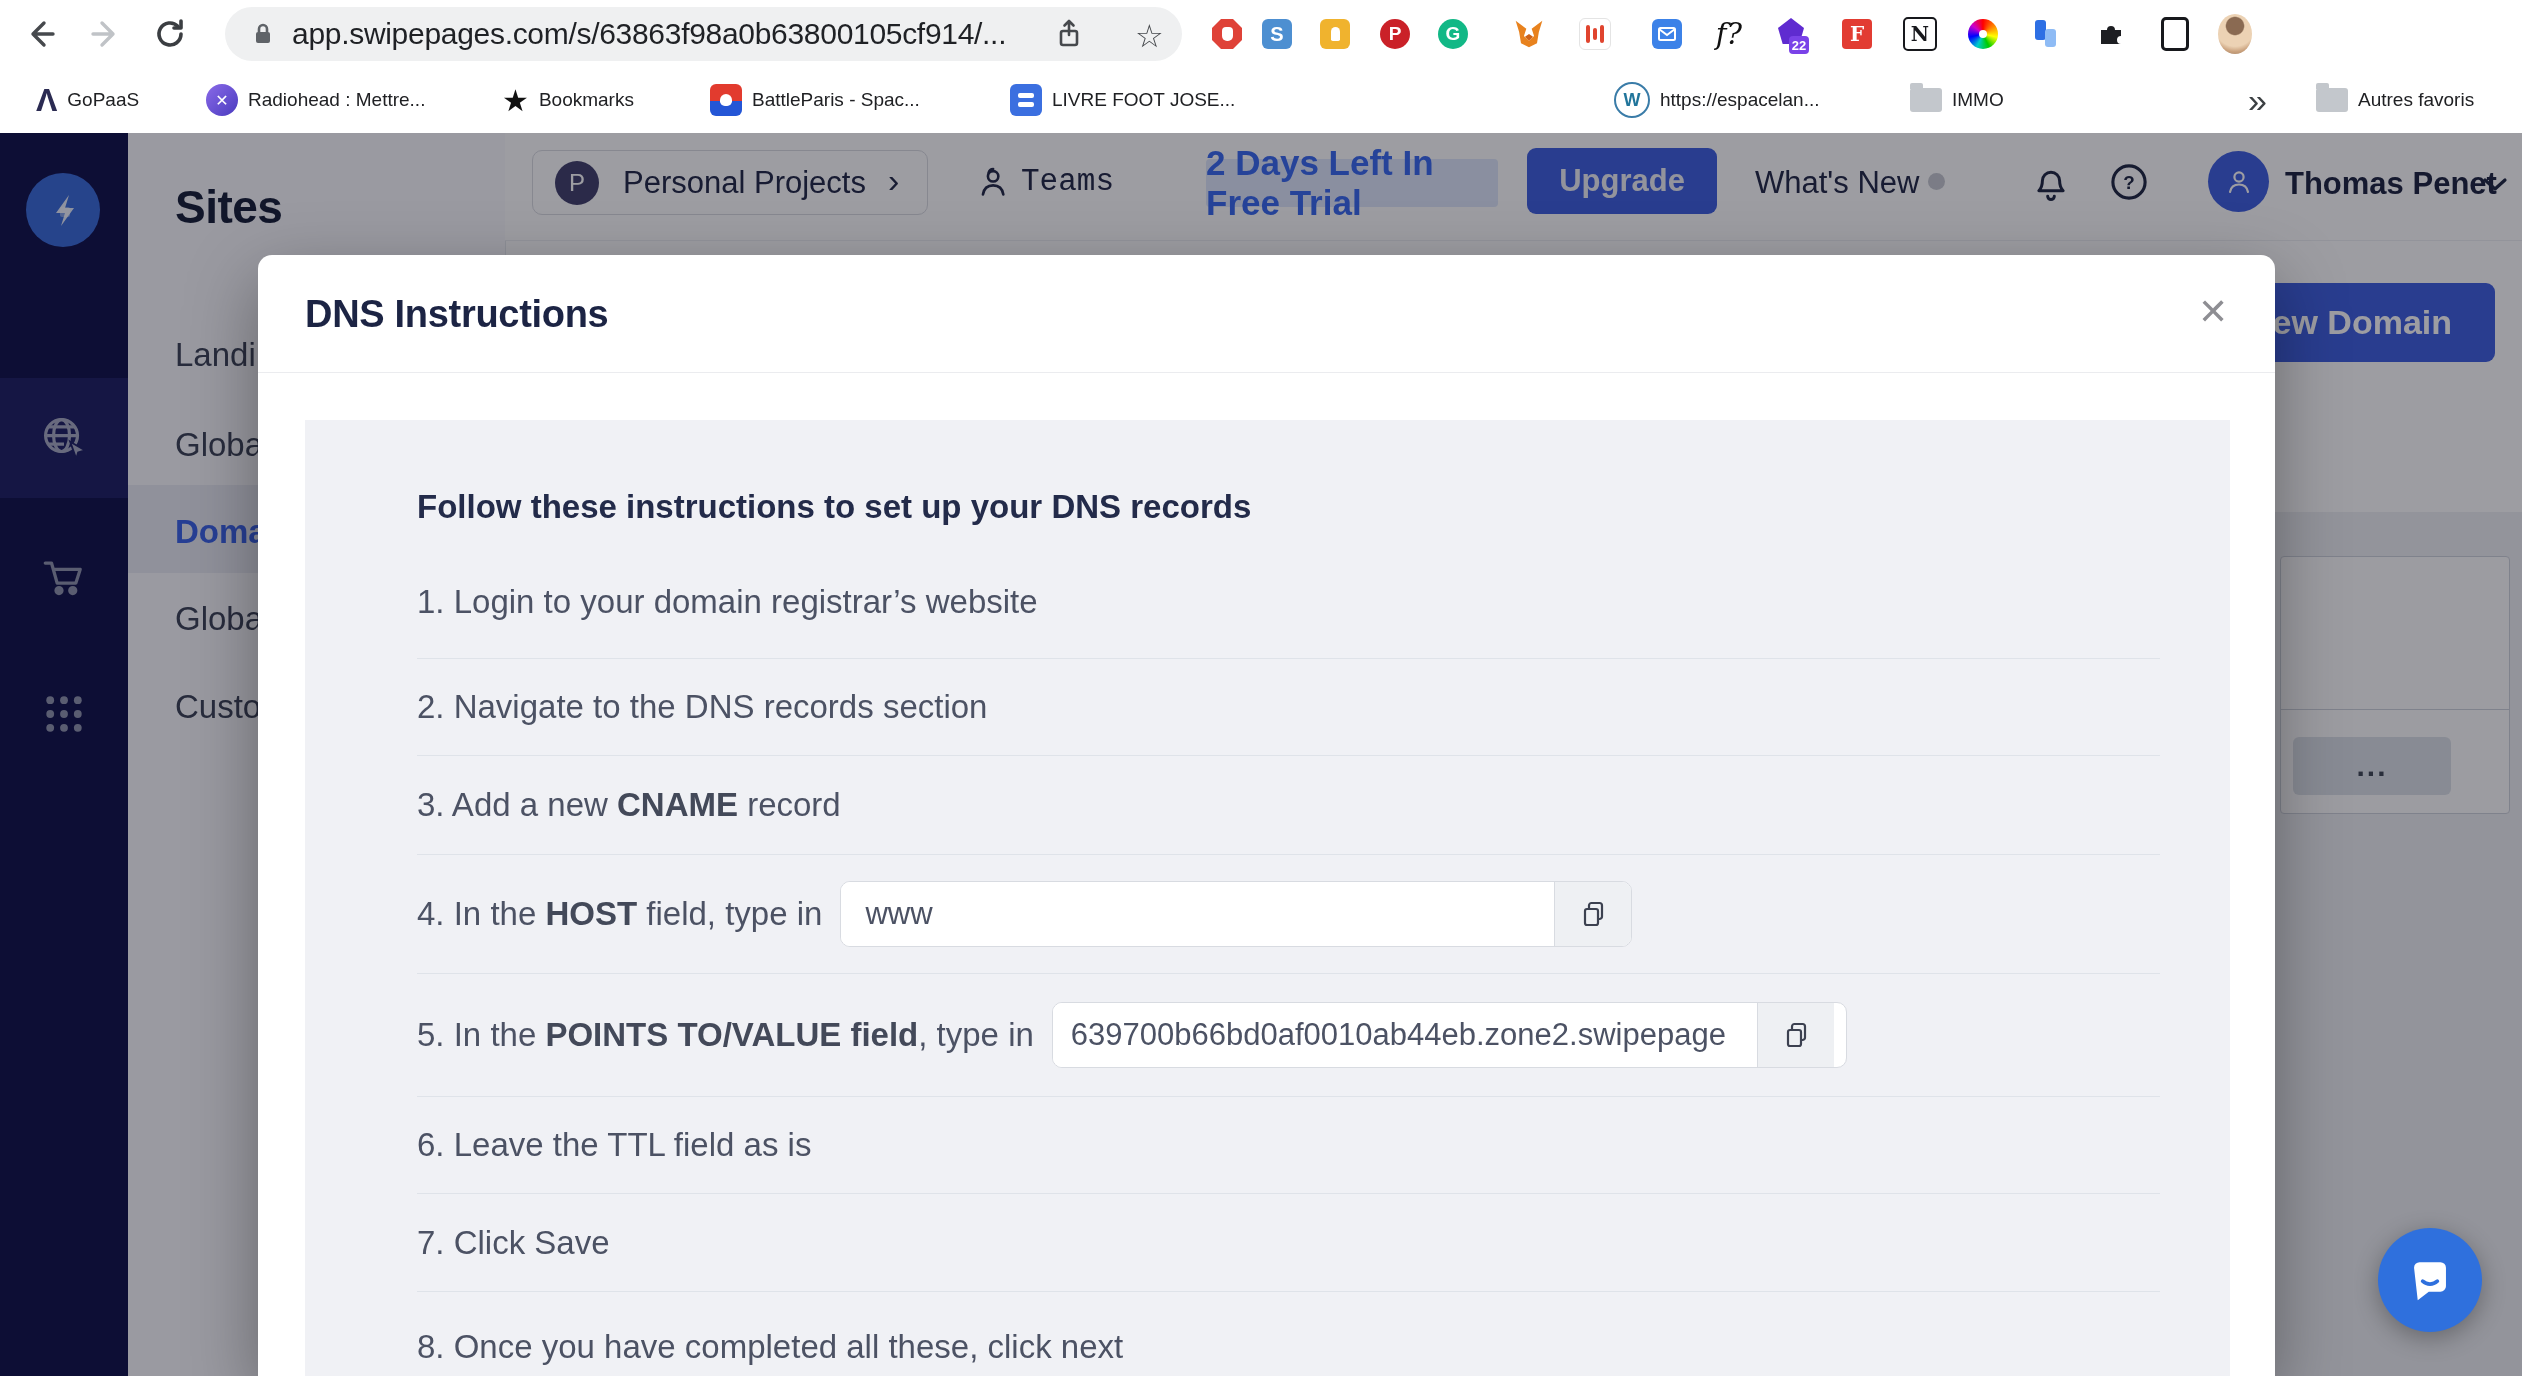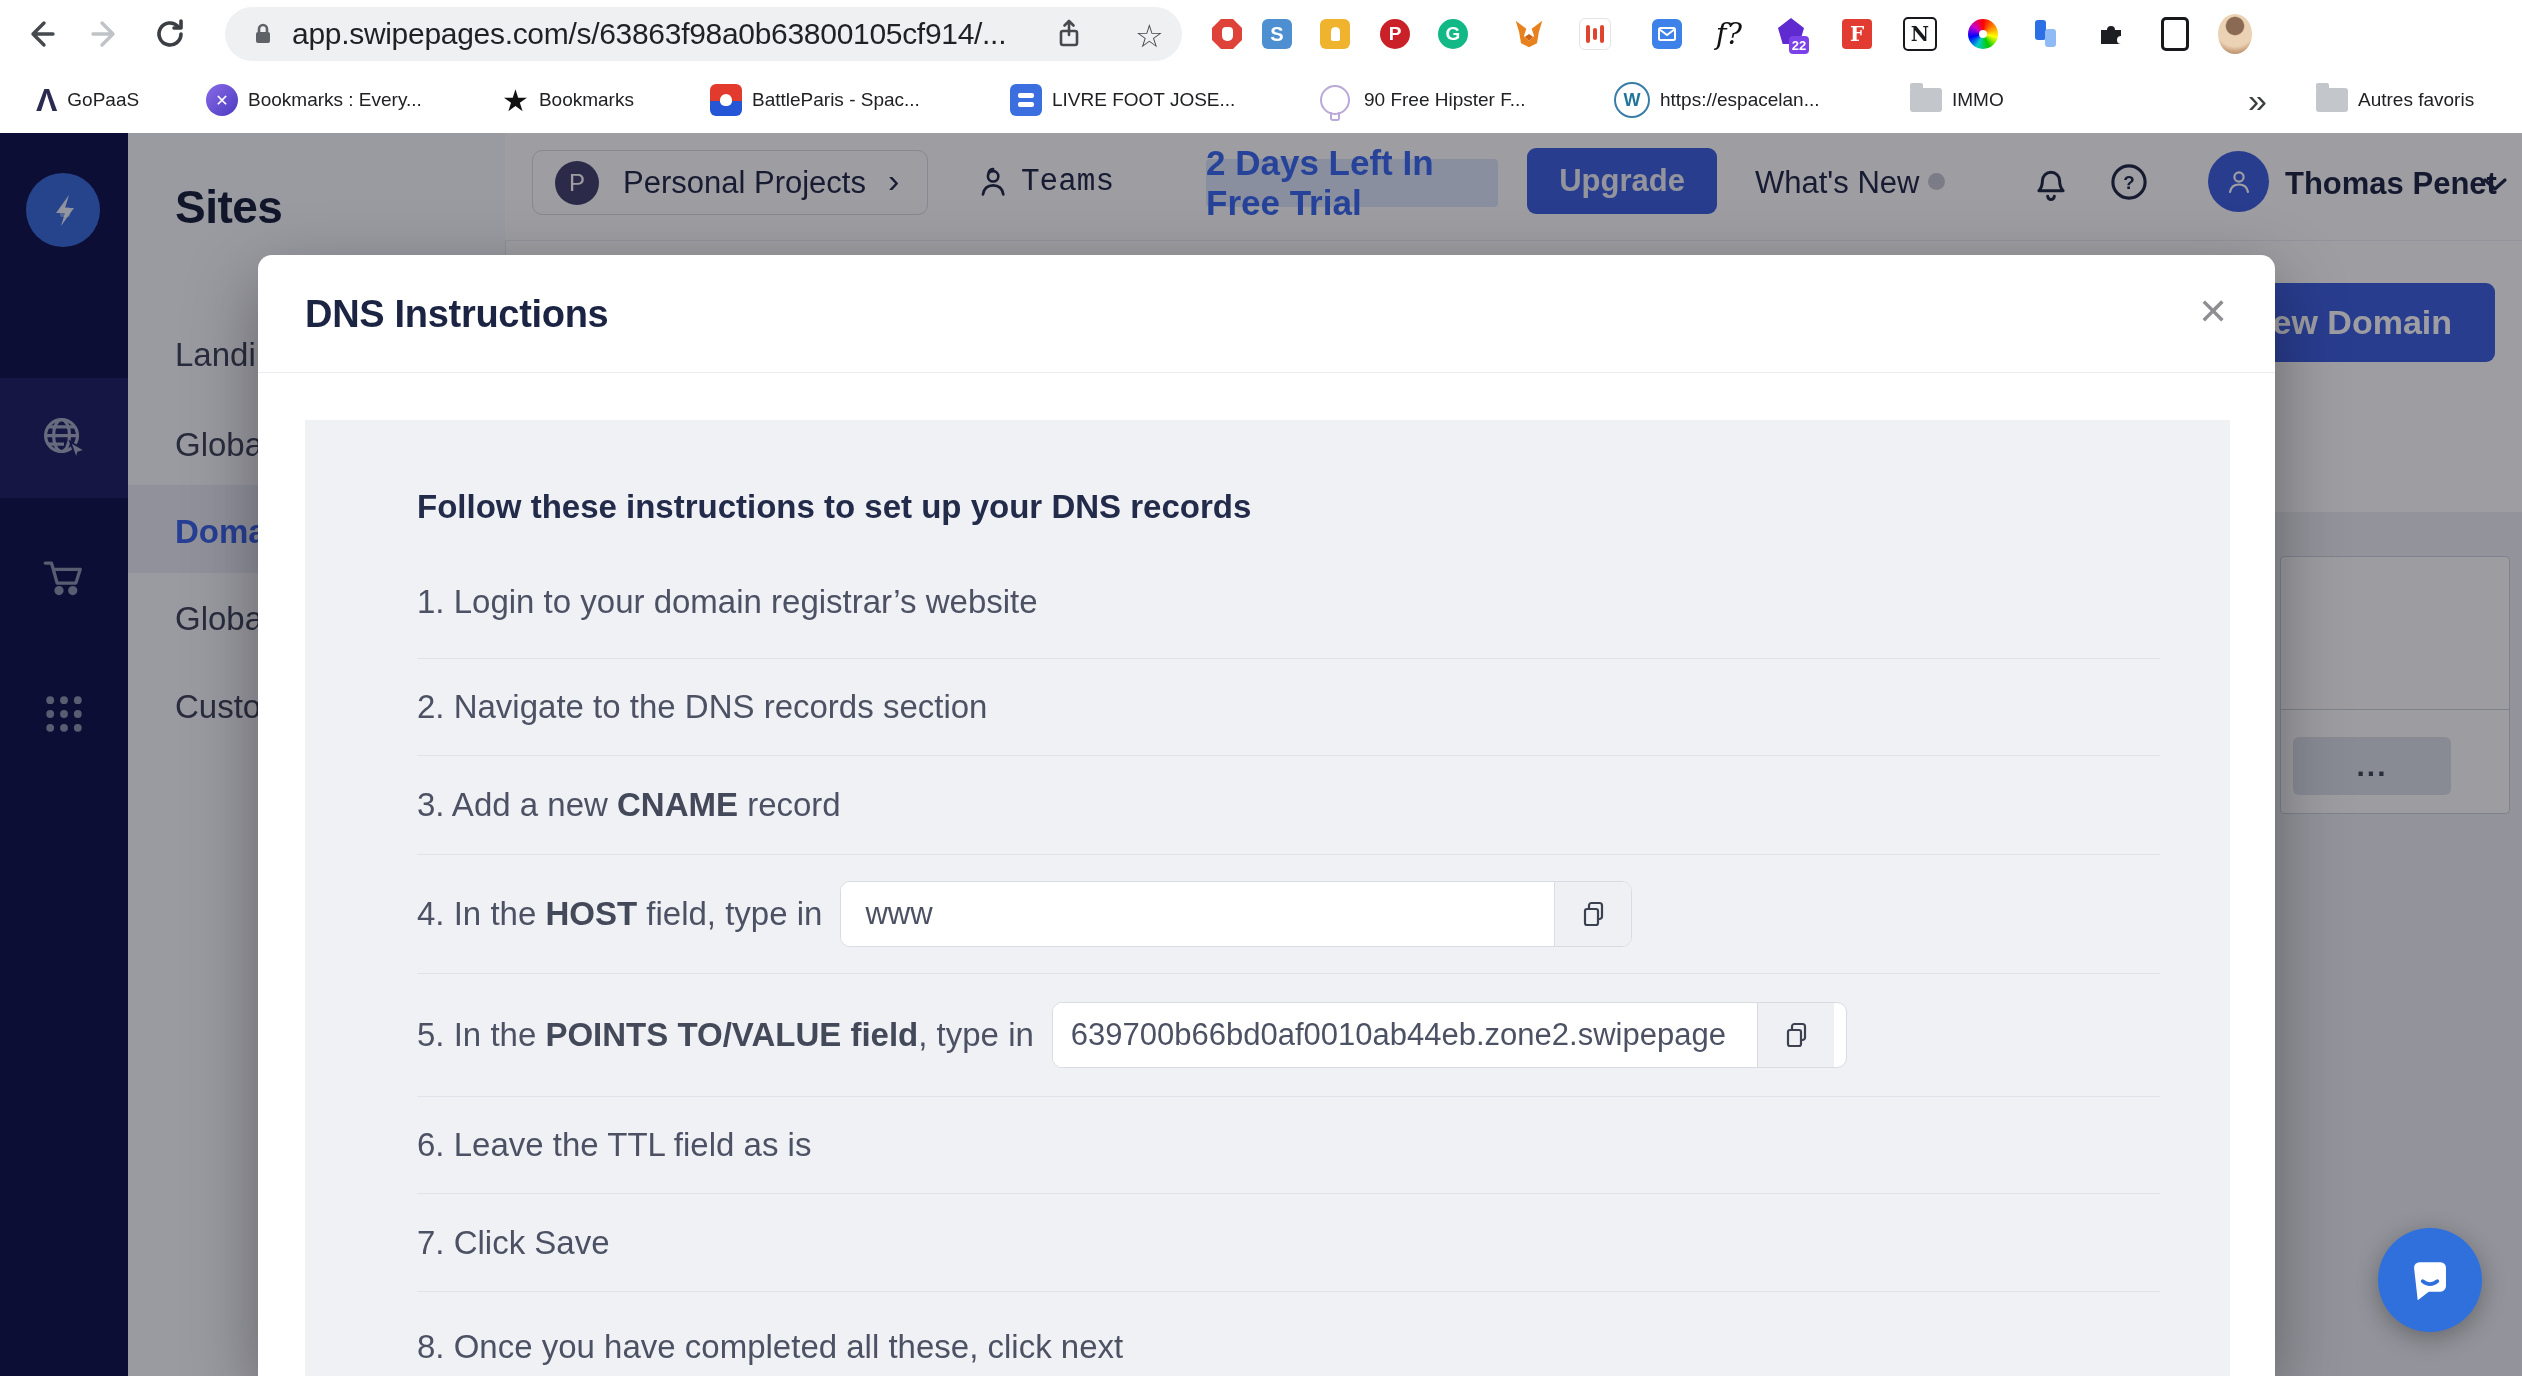--- a/index.html
+++ b/index.html
@@ -204,44 +204,38 @@
 
   </div>
 
   <div class="bookmarks">
     <div class="bm" style="left:36px">
       <span style="font-size:32px;font-weight:bold;color:#2b2b52">Λ</span>
       <span class="bm-label">GoPaaS</span>
       </div>
     <div class="bm" style="left:206px">
       <div class="circ" style="width:32px;height:32px;background:linear-gradient(135deg,#8a6ae8,#4a3bbf);font-size:16px;">✕</div>
-      <span class="bm-label">Bookmarks : Every...</span>
+      <span class="bm-label">Radiohead : Mettre...</span>
       </div>
     <div class="bm" style="left:502px">
       <span style="font-size:30px;color:#111">★</span>
       <span class="bm-label">Bookmarks</span>
       </div>
     <div class="bm" style="left:710px">
       <div class="sq" style="width:32px;height:32px;background:linear-gradient(180deg,#e23b2e 52%,#2456d6 52%);">
           <div style="width:12px;height:12px;background:#fff;border-radius:50% 50% 40% 40%;"></div>
         </div>
       <span class="bm-label">BattleParis - Spac...</span>
       </div>
     <div class="bm" style="left:1010px">
       <div class="sq" style="width:32px;height:32px;background:#3b6fe0;flex-direction:column;gap:4px;">
           <div style="width:16px;height:5px;background:#fff;border-radius:2px"></div>
           <div style="width:16px;height:5px;background:#fff;border-radius:2px"></div>
         </div>
       <span class="bm-label">LIVRE FOOT JOSE...</span>
-      </div>
-    <div class="bm" style="left:1320px">
-      <div style="width:26px;height:26px;border:2.5px solid #b9a8d8;border-radius:50%;position:relative;">
-          <div style="position:absolute;left:8px;bottom:-8px;width:6px;height:7px;border:2.5px solid #b9a8d8;border-top:none;border-radius:0 0 3px 3px;"></div>
-        </div>
-      <span class="bm-label" style="margin-left:14px">90 Free Hipster F...</span>
       </div>
     <div class="bm" style="left:1614px">
       <div class="circ" style="width:32px;height:32px;background:#fff;border:2.5px solid #3a7ca8;color:#21759b;font-size:18px;">W</div>
       <span class="bm-label">https://espacelan...</span>
       </div>
     <div class="bm" style="left:1910px">
       <div class="folder"></div>
       <span class="bm-label">IMMO</span>
       </div>
     <div class="bm" style="left:2248px">

